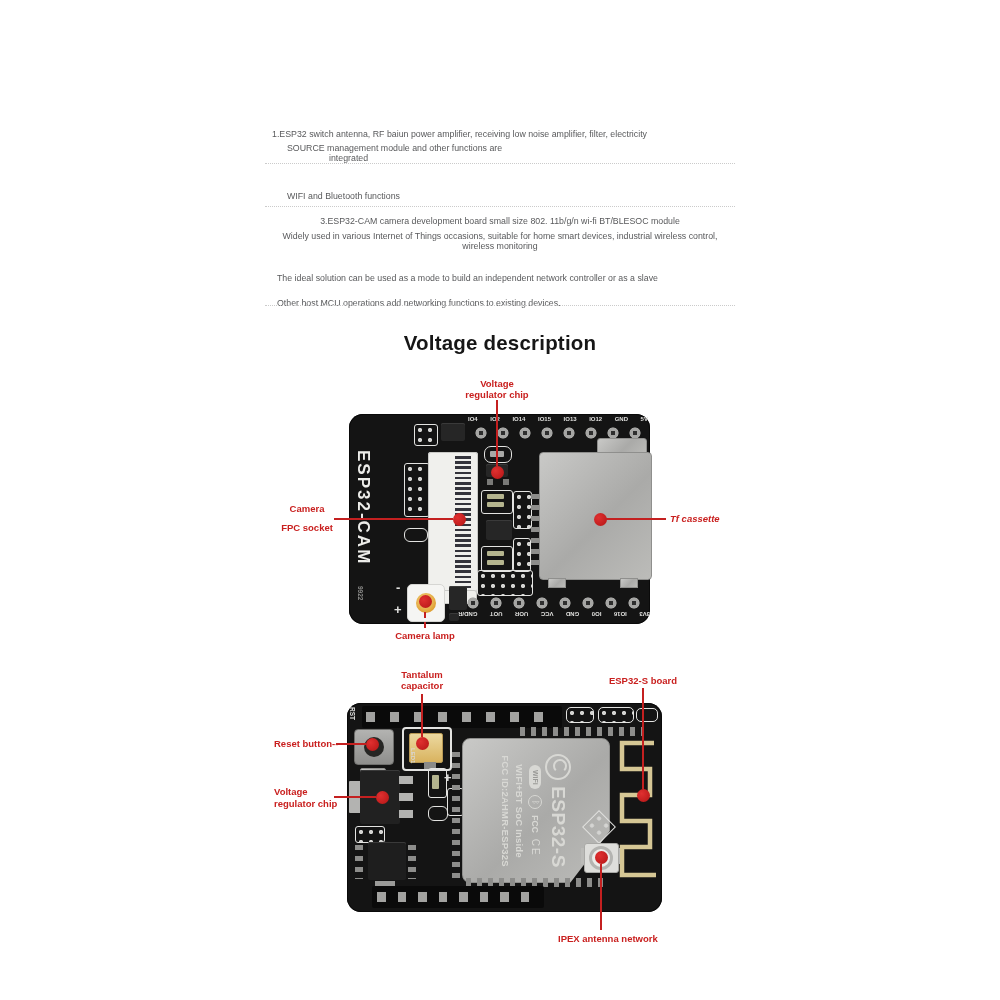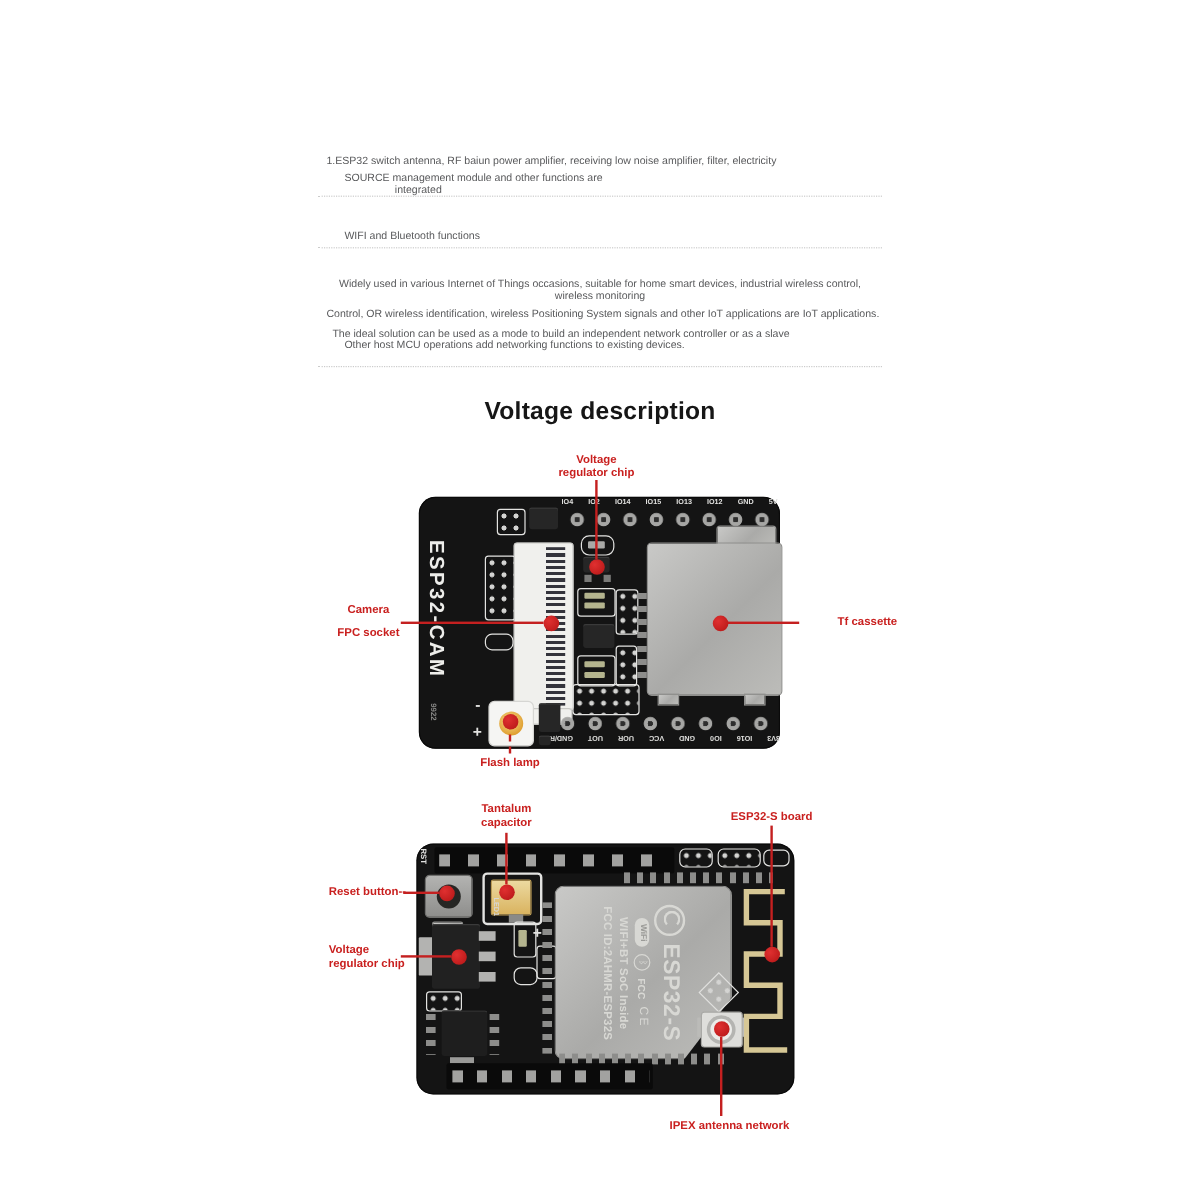--- a/index.html
+++ b/index.html
@@ -73,25 +73,25 @@
 
 
   <div class="p" style="left:272px;top:129px;">1.ESP32 switch antenna, RF baiun power amplifier, receiving low noise amplifier, filter, electricity</div>
   <div class="p" style="left:287px;top:143px;">SOURCE management module and other functions are</div>
   <div class="p" style="left:287px;top:153px;margin-left:42px;">integrated</div>
   <div class="sep" style="top:163px;"></div>
 
   <div class="p" style="left:287px;top:191px;">WIFI and Bluetooth functions</div>
   <div class="sep" style="top:206px;"></div>
 
+  <div class="pc" style="top:216px;">3.ESP32-CAM camera development board small size 802. 11b/g/n wi-fi BT/BLESOC module</div>
   <div class="pc" style="top:231px;">Widely used in various Internet of Things occasions, suitable for home smart devices, industrial wireless control,</div>
   <div class="pc" style="top:241px;">wireless monitoring</div>
-  <div class="p" style="left:272px;top:256px;">Control, OR wireless identification, wireless Positioning System signals and other IoT applications are IoT applications.</div>
   <div class="p" style="left:277px;top:273px;">The ideal solution can be used as a mode to build an independent network controller or as a slave</div>
-  <div class="p" style="left:277px;top:282px;margin-left:10px;">Other host MCU operations add networking functions to existing devices.</div>
+  <div class="p" style="left:277px;top:298px;">Other host MCU operations add networking functions to existing devices.</div>
   <div class="sep" style="top:305px;"></div>
 
   <div class="h1" style="top:331px;">Voltage description</div>
 
   <div class="pcb" style="left:349px;top:414px;width:301px;height:210px;">
 
     <div class="pinrow" style="left:119px;top:2px;width:180px;">
       <span>IO4</span>
       <span>IO2</span>
       <span>IO14</span>
@@ -171,25 +171,25 @@
 
   <div class="lbl lblc" style="left:262px;top:503px;width:90px;">
     <div>Camera</div>
     <div style="margin-top:8px;">FPC socket</div>
   </div>
   <div class="rline" style="left:334px;top:518px;width:119px;height:2px;"></div>
   <div class="rdot" style="left:452.5px;top:512.5px;"></div>
 
   <div class="rdot" style="left:593.5px;top:512.5px;"></div>
   <div class="rline" style="left:606px;top:518px;width:60px;height:2px;"></div>
-  <div class="lbl" style="left:698px;top:513px;">Tf cassette</div>
+  <div class="lbl" style="left:670px;top:513px;font-style:italic;">Tf cassette</div>
 
   <div class="rdot" style="left:418.5px;top:594.5px;"></div>
   <div class="abs" style="left:424px;top:612px;height:16px;border-left:2px dashed #c42020;"></div>
-  <div class="lbl lblc" style="left:385px;top:630px;width:80px;">Flash lamp</div>
+  <div class="lbl lblc" style="left:385px;top:630px;width:80px;">Camera lamp</div>
 
   <div class="pcb" style="left:347px;top:703px;width:315px;height:209px;">
 
     <div class="silk vtext" style="left:2px;top:4px;font-size:6.5px;">RST</div>
 
     <div class="abs" style="left:15px;top:3px;width:200px;height:22px;background:#0a0a0a;border-radius:2px;"></div>
     <div class="pinstrip" style="left:19px;top:9px;width:192px;height:10px;"></div>
     <div class="outline dotgrid" style="left:219px;top:4px;width:26px;height:14px;border-radius:5px;"></div>
     <div class="outline dotgrid" style="left:251px;top:4px;width:34px;height:14px;border-radius:5px;"></div>
     <div class="outline" style="left:289px;top:5px;width:20px;height:12px;border-radius:5px;"></div>

